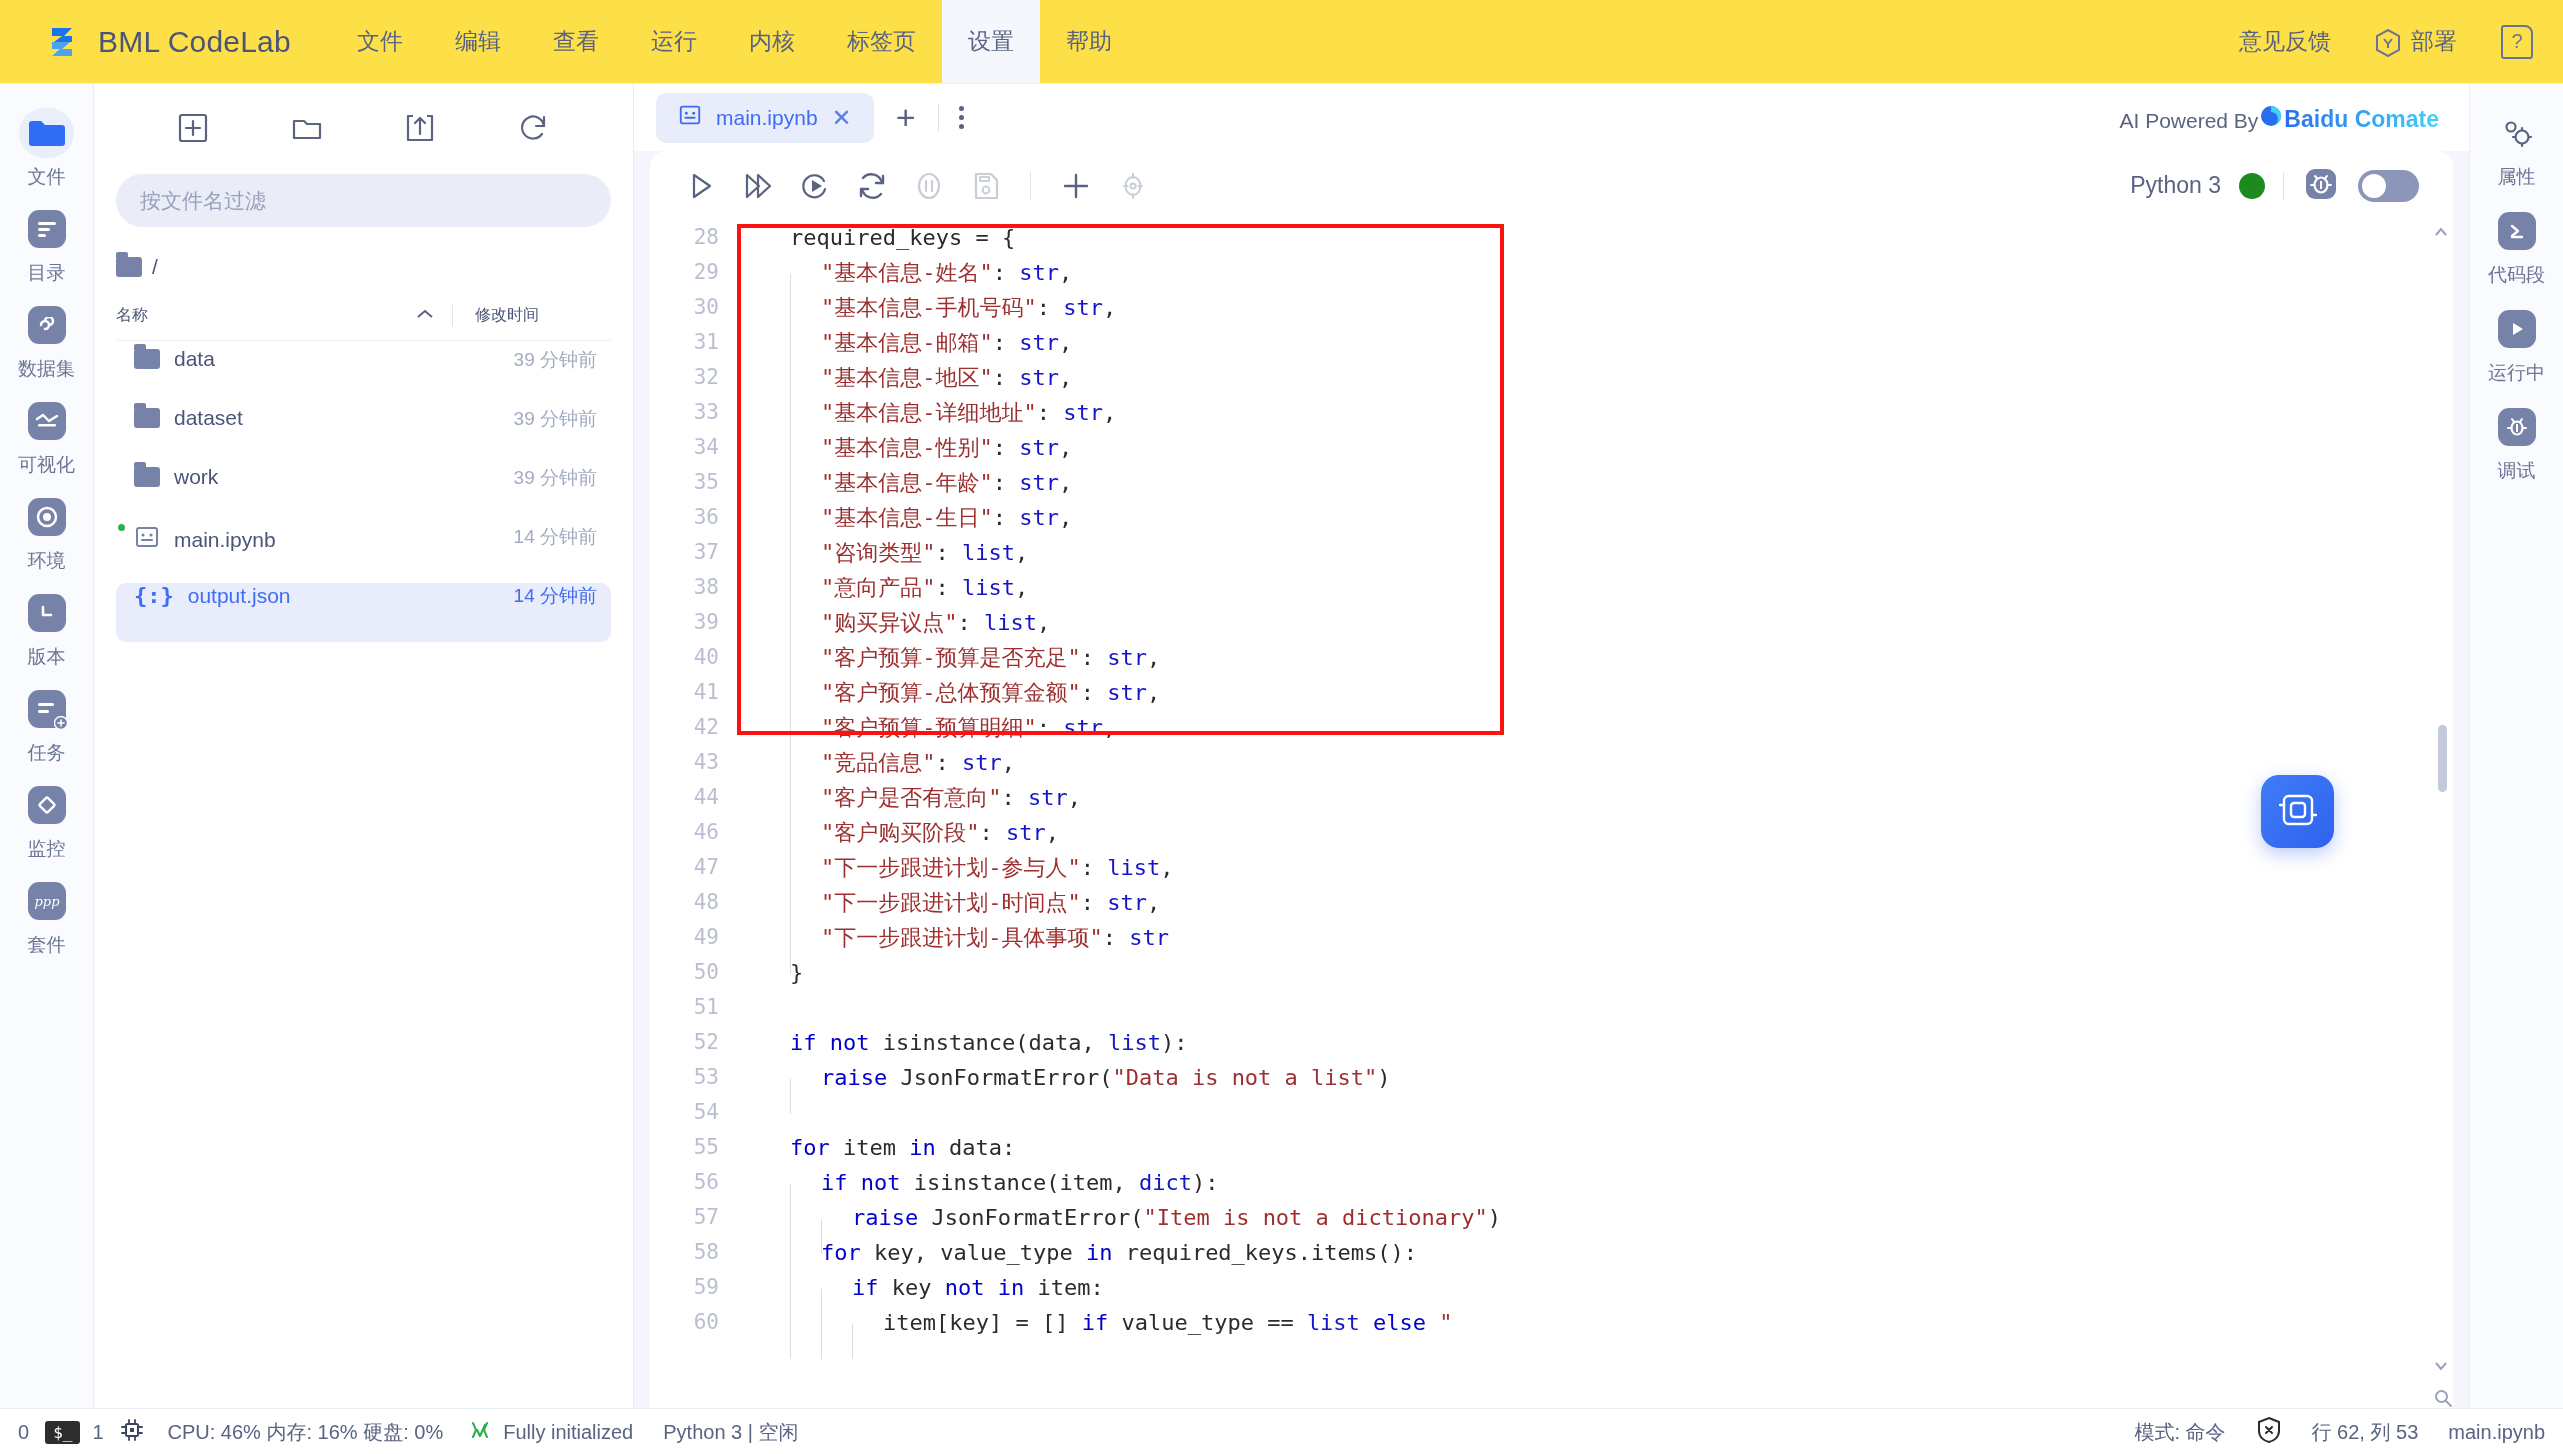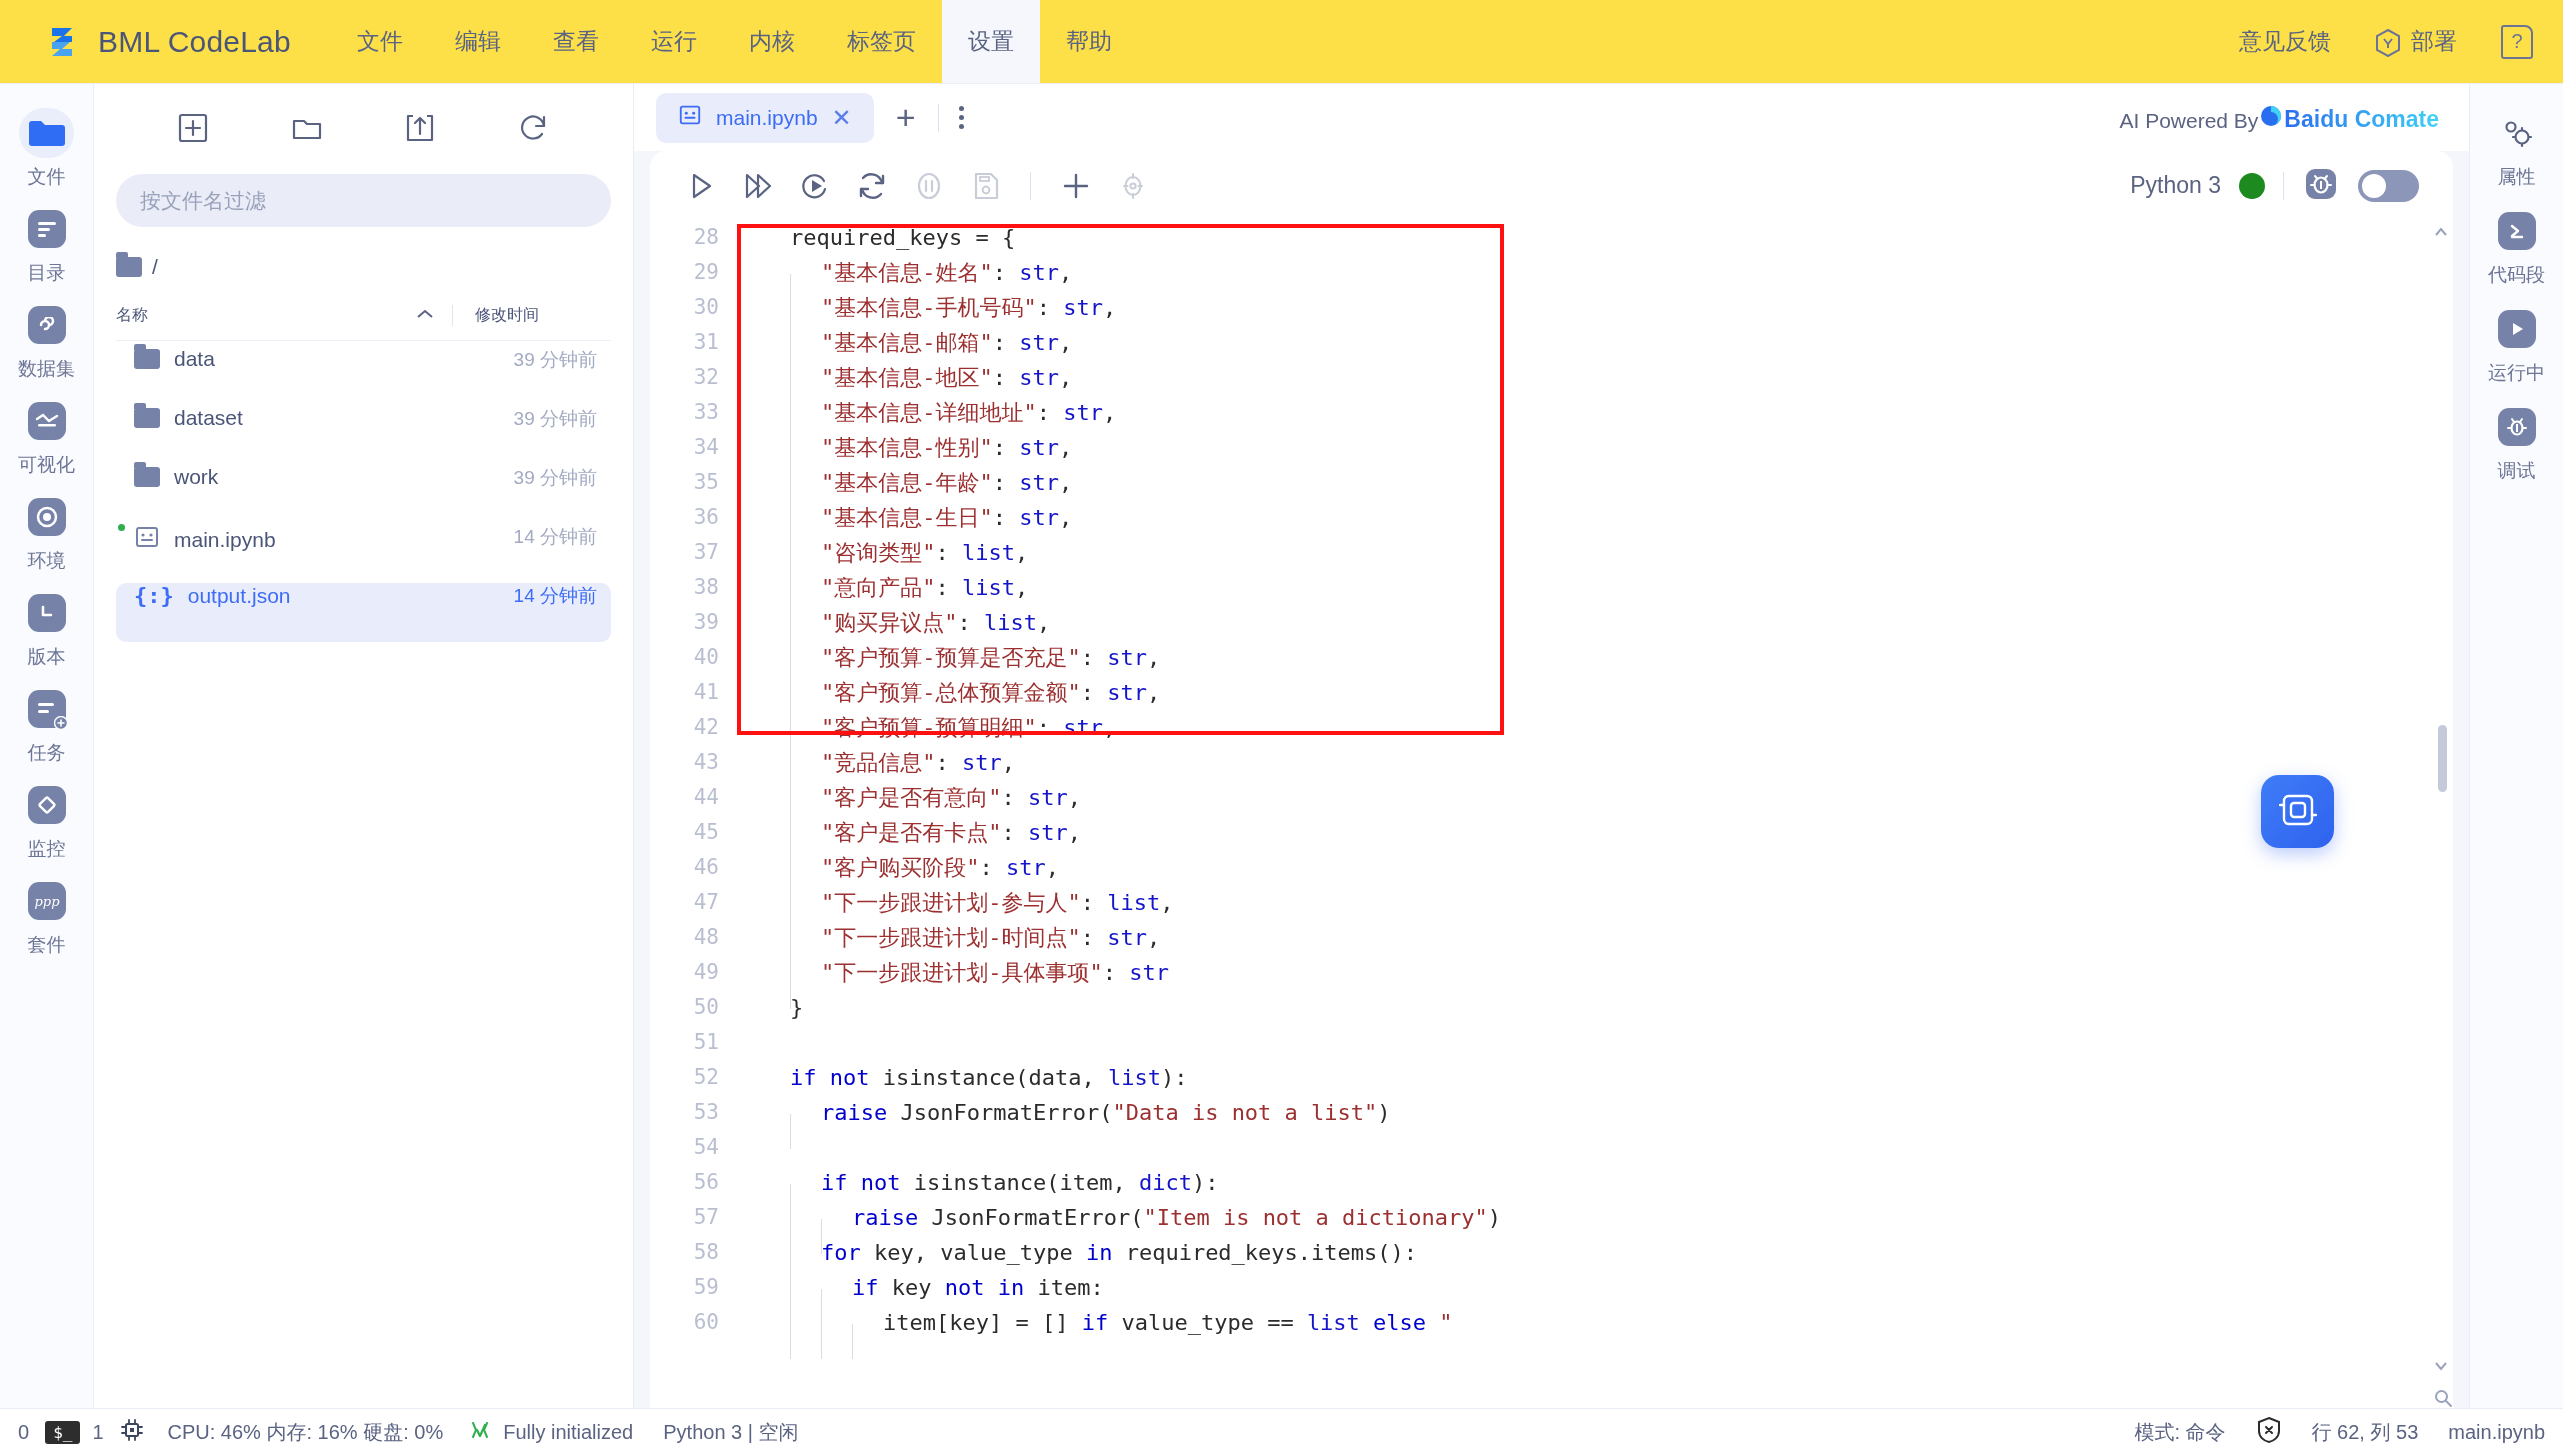--- a/index.html
+++ b/index.html
@@ -583,30 +583,30 @@
                 <div class="cline"><div class="lno">35</div><div class="ctext"><span class="ind" style="width: 31px;"></span><span class="ind" style="width: 31px;"><span class="guide"></span></span><span class="str">"基本信息-年龄"</span><span class="name">: </span><span class="typ">str</span><span class="name">,</span></div></div>
                 <div class="cline"><div class="lno">36</div><div class="ctext"><span class="ind" style="width: 31px;"></span><span class="ind" style="width: 31px;"><span class="guide"></span></span><span class="str">"基本信息-生日"</span><span class="name">: </span><span class="typ">str</span><span class="name">,</span></div></div>
                 <div class="cline"><div class="lno">37</div><div class="ctext"><span class="ind" style="width: 31px;"></span><span class="ind" style="width: 31px;"><span class="guide"></span></span><span class="str">"咨询类型"</span><span class="name">: </span><span class="typ">list</span><span class="name">,</span></div></div>
                 <div class="cline"><div class="lno">38</div><div class="ctext"><span class="ind" style="width: 31px;"></span><span class="ind" style="width: 31px;"><span class="guide"></span></span><span class="str">"意向产品"</span><span class="name">: </span><span class="typ">list</span><span class="name">,</span></div></div>
                 <div class="cline"><div class="lno">39</div><div class="ctext"><span class="ind" style="width: 31px;"></span><span class="ind" style="width: 31px;"><span class="guide"></span></span><span class="str">"购买异议点"</span><span class="name">: </span><span class="typ">list</span><span class="name">,</span></div></div>
                 <div class="cline"><div class="lno">40</div><div class="ctext"><span class="ind" style="width: 31px;"></span><span class="ind" style="width: 31px;"><span class="guide"></span></span><span class="str">"客户预算-预算是否充足"</span><span class="name">: </span><span class="typ">str</span><span class="name">,</span></div></div>
                 <div class="cline"><div class="lno">41</div><div class="ctext"><span class="ind" style="width: 31px;"></span><span class="ind" style="width: 31px;"><span class="guide"></span></span><span class="str">"客户预算-总体预算金额"</span><span class="name">: </span><span class="typ">str</span><span class="name">,</span></div></div>
                 <div class="cline"><div class="lno">42</div><div class="ctext"><span class="ind" style="width: 31px;"></span><span class="ind" style="width: 31px;"><span class="guide"></span></span><span class="str">"客户预算-预算明细"</span><span class="name">: </span><span class="typ">str</span><span class="name">,</span></div></div>
                 <div class="cline"><div class="lno">43</div><div class="ctext"><span class="ind" style="width: 31px;"></span><span class="ind" style="width: 31px;"><span class="guide"></span></span><span class="str">"竞品信息"</span><span class="name">: </span><span class="typ">str</span><span class="name">,</span></div></div>
                 <div class="cline"><div class="lno">44</div><div class="ctext"><span class="ind" style="width: 31px;"></span><span class="ind" style="width: 31px;"><span class="guide"></span></span><span class="str">"客户是否有意向"</span><span class="name">: </span><span class="typ">str</span><span class="name">,</span></div></div>
-                <div class="cline"><div class="lno">45</div><div class="ctext"><span class="ind" style="width: 31px;"></span><span class="ind" style="width: 31px;"><span class="guide"></span></span><span class="str">"客户是否有卡点"</span><span class="name">: </span><span class="typ">str</span><span class="name">,</span></div></div>
                 <div class="cline"><div class="lno">46</div><div class="ctext"><span class="ind" style="width: 31px;"></span><span class="ind" style="width: 31px;"><span class="guide"></span></span><span class="str">"客户购买阶段"</span><span class="name">: </span><span class="typ">str</span><span class="name">,</span></div></div>
                 <div class="cline"><div class="lno">47</div><div class="ctext"><span class="ind" style="width: 31px;"></span><span class="ind" style="width: 31px;"><span class="guide"></span></span><span class="str">"下一步跟进计划-参与人"</span><span class="name">: </span><span class="typ">list</span><span class="name">,</span></div></div>
                 <div class="cline"><div class="lno">48</div><div class="ctext"><span class="ind" style="width: 31px;"></span><span class="ind" style="width: 31px;"><span class="guide"></span></span><span class="str">"下一步跟进计划-时间点"</span><span class="name">: </span><span class="typ">str</span><span class="name">,</span></div></div>
                 <div class="cline"><div class="lno">49</div><div class="ctext"><span class="ind" style="width: 31px;"></span><span class="ind" style="width: 31px;"><span class="guide"></span></span><span class="str">"下一步跟进计划-具体事项"</span><span class="name">: </span><span class="typ">str</span></div></div>
                 <div class="cline"><div class="lno">50</div><div class="ctext"><span class="ind" style="width: 31px;"></span><span class="name">}</span></div></div>
                 <div class="cline"><div class="lno">51</div><div class="ctext"></div></div>
                 <div class="cline"><div class="lno">52</div><div class="ctext"><span class="ind" style="width: 31px;"></span><span class="kw">if </span><span class="kw">not </span><span class="name">isinstance</span><span class="name">(data, </span><span class="typ">list</span><span class="name">):</span></div></div>
                 <div class="cline"><div class="lno">53</div><div class="ctext"><span class="ind" style="width: 31px;"></span><span class="ind" style="width: 31px;"><span class="guide"></span></span><span class="kw">raise </span><span class="name">JsonFormatError</span><span class="name">(</span><span class="str">"Data is not a list"</span><span class="name">)</span></div></div>
                 <div class="cline"><div class="lno">54</div><div class="ctext"></div></div>
+                <div class="cline"><div class="lno">55</div><div class="ctext"><span class="ind" style="width: 31px;"></span><span class="kw">for </span><span class="name">item </span><span class="kw">in </span><span class="name">data:</span></div></div>
                 <div class="cline"><div class="lno">56</div><div class="ctext"><span class="ind" style="width: 31px;"></span><span class="ind" style="width: 31px;"><span class="guide"></span></span><span class="kw">if </span><span class="kw">not </span><span class="name">isinstance</span><span class="name">(item, </span><span class="typ">dict</span><span class="name">):</span></div></div>
                 <div class="cline"><div class="lno">57</div><div class="ctext"><span class="ind" style="width: 31px;"></span><span class="ind" style="width: 31px;"><span class="guide"></span></span><span class="ind" style="width: 31px;"><span class="guide"></span></span><span class="kw">raise </span><span class="name">JsonFormatError</span><span class="name">(</span><span class="str">"Item is not a dictionary"</span><span class="name">)</span></div></div>
                 <div class="cline"><div class="lno">58</div><div class="ctext"><span class="ind" style="width: 31px;"></span><span class="ind" style="width: 31px;"><span class="guide"></span></span><span class="kw">for </span><span class="name">key, value_type </span><span class="kw">in </span><span class="name">required_keys.items():</span></div></div>
                 <div class="cline"><div class="lno">59</div><div class="ctext"><span class="ind" style="width: 31px;"></span><span class="ind" style="width: 31px;"><span class="guide"></span></span><span class="ind" style="width: 31px;"><span class="guide"></span></span><span class="kw">if </span><span class="name">key </span><span class="kw">not </span><span class="kw">in </span><span class="name">item:</span></div></div>
                 <div class="cline"><div class="lno">60</div><div class="ctext"><span class="ind" style="width: 31px;"></span><span class="ind" style="width: 31px;"><span class="guide"></span></span><span class="ind" style="width: 31px;"><span class="guide"></span></span><span class="ind" style="width: 31px;"><span class="guide"></span></span><span class="name">item[key] = [] </span><span class="kw">if </span><span class="name">value_type == </span><span class="typ">list </span><span class="kw">else </span><span class="str">"</span></div></div>
               </div>
           </div>
 
           <div class="annot-box" style="left:87px; top:4px; width:767px; height:511px;"></div>
 

